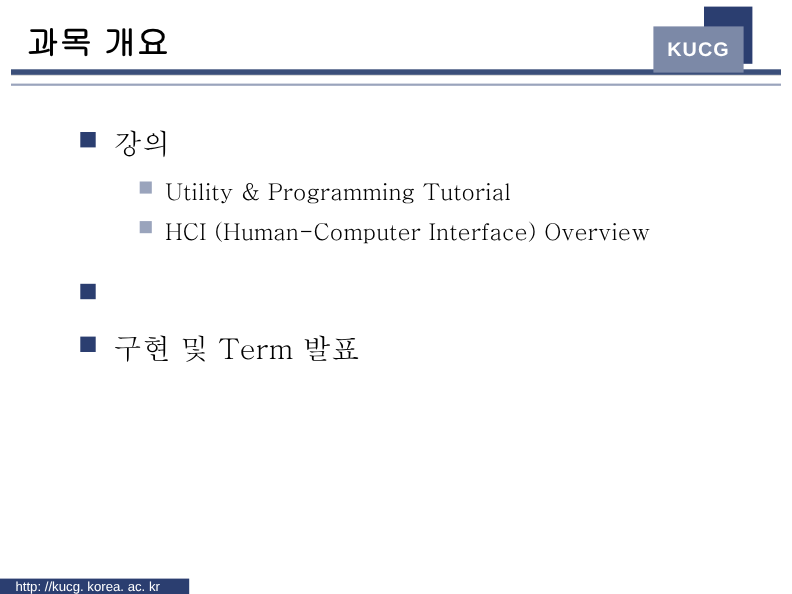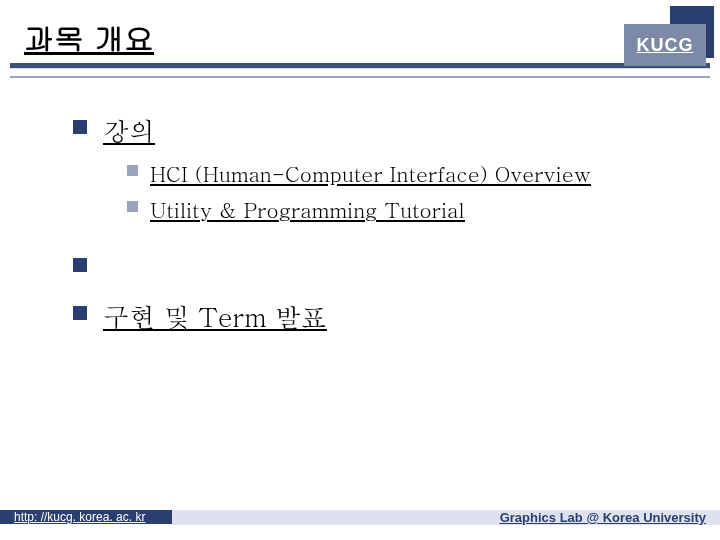--- a/index.html
+++ b/index.html
@@ -1,15 +1,15 @@
 <!DOCTYPE html>
 <html><head>
 <meta charset="utf-8">
 <style>
-  * { margin: 0; padding: 0; box-sizing: border-box; text-decoration: underline; }
+  * { margin: 0; padding: 0; box-sizing: border-box; }
   body {
     width: 720px;
     height: 540px;
     background: #fff;
     font-family: "Batang", "바탕", serif;
     position: relative;
     overflow: hidden;
   }
   .header {
     position: relative;
@@ -35,21 +35,21 @@
     position: absolute;
     left: 10px;
     right: 10px;
     bottom: 8px;
     height: 2px;
     background: #9aa4bc;
   }
   .badge-box {
     position: absolute;
     top: 6px;
-    right: 6px;
+    right: 36px;
     width: 92px;
     height: 64px;
   }
   .badge-back {
     position: absolute;
     top: 0;
     right: 0;
     width: 44px;
     height: 52px;
     background: #2b3e70;
@@ -112,21 +112,21 @@
     font-size: 21px;
     color: #000;
   }
   .footer {
     position: absolute;
     left: 0;
     right: 0;
     bottom: 0;
     height: 30px;
     display: flex;
-    align-items: flex-start;
+    align-items: flex-end;
   }
   .footer-left {
     background: #2b3e70;
     color: #fff;
     font-family: Arial, sans-serif;
     font-size: 12px;
     display: flex;
     align-items: center;
     padding: 0 14px;
     width: 172px;
@@ -159,37 +159,36 @@
 
 <div class="content">
 
   <div class="l1">
     <div class="bullet1"></div>
     <div class="label">강의</div>
   </div>
   <div class="sub">
     <div class="l2">
       <div class="bullet2"></div>
-      <div class="label">HCI (Human-Computer Interface) Overview</div>
+      <div class="label">Utility &amp; Programming Tutorial</div>
     </div>
     <div class="l2">
       <div class="bullet2"></div>
-      <div class="label">Utility &amp; Programming Tutorial</div>
+      <div class="label">HCI (Human-Computer Interface) Overview</div>
     </div>
   </div>
 
   <div class="l1">
     <div class="bullet1"></div>
   </div>
   <div class="sub">
   </div>
 
   <div class="l1">
     <div class="bullet1"></div>
     <div class="label">구현 및 Term 발표</div>
   </div>
 
 </div>
 
 <div class="footer">
   <div class="footer-left">http: //kucg. korea. ac. kr</div>
-  <div class="footer-right">Graphics Lab @ Korea University</div>
 </div>
 
 </body></html>

